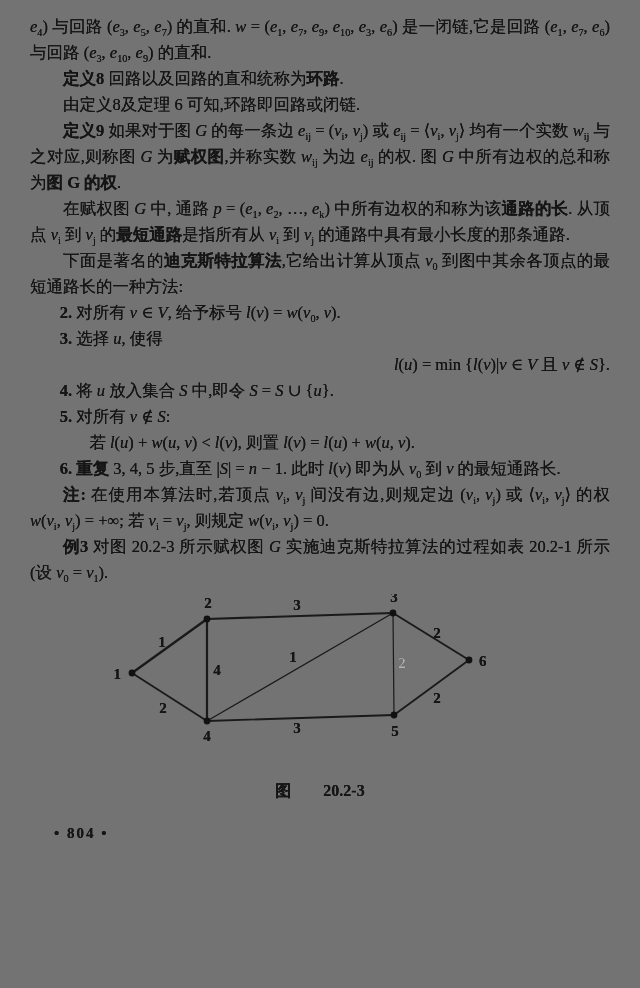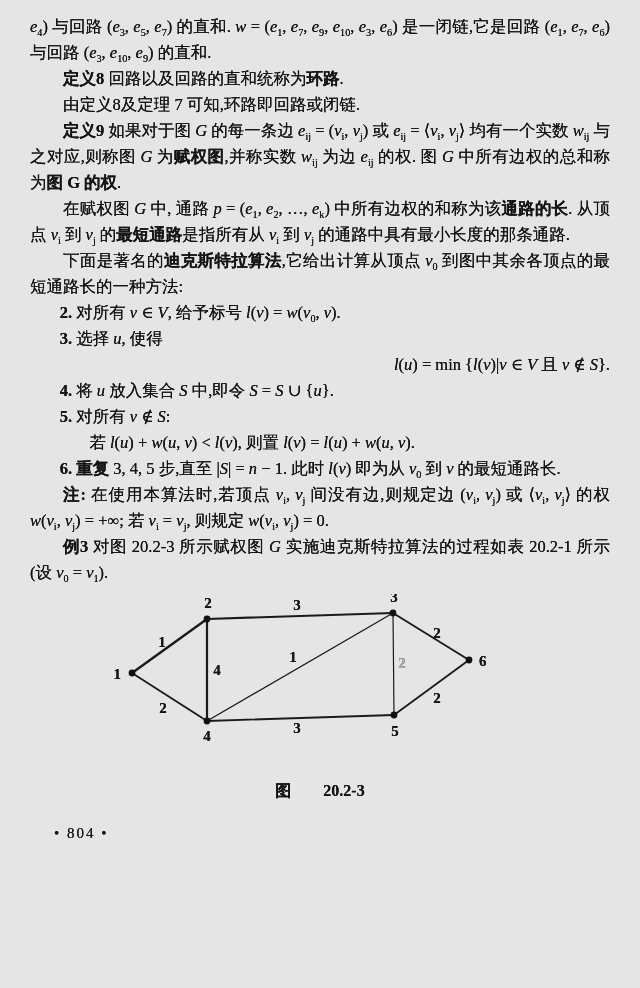--- a/index.html
+++ b/index.html
@@ -1,19 +1,19 @@
 <!DOCTYPE html>
 <html><head>
 <meta charset="utf-8">
 <style>
   html,body{margin:0;padding:0;background:#ffffff;}
   .page{
     position:relative;
     width:640px;height:988px;
-    background:#e5e5e5;
+    background:#737373;
     box-sizing:border-box;
     padding:14px 30px 0 30px;
     font-family:"Liberation Serif","DejaVu Serif",serif;
     color:#151515;
     font-size:16.5px;
     line-height:26px;
     overflow:hidden;
     text-shadow:0 0 .4px currentColor;
   }
   p{margin:0;text-align:justify;}
@@ -36,32 +36,32 @@
   }
   svg text.faint{fill:#b0b0b0;}
   svg line{stroke:#1a1a1a;stroke-linecap:round;}
   svg circle{fill:#111;}
   .caption{
     text-align:center;font-weight:bold;
     margin-top:2px;font-size:16px;letter-spacing:1px;
   }
   .caption .num{margin-left:31px;letter-spacing:0;}
   .pageno{
-    font-weight:normal;margin-top:16px;padding-left:24px;
+    font-weight:bold;margin-top:16px;padding-left:24px;
     font-size:15px;letter-spacing:2px;
   }
 </style>
 </head>
 <body>
 
 <div class="page">
 
   <p><span class="i">e</span><sub>4</sub><span>) 与回路 (</span><span class="i">e</span><sub>3</sub><span>, </span><span class="i">e</span><sub>5</sub><span>, </span><span class="i">e</span><sub>7</sub><span>) 的直和. </span><span class="i">w</span><span> = (</span><span class="i">e</span><sub>1</sub><span>, </span><span class="i">e</span><sub>7</sub><span>, </span><span class="i">e</span><sub>9</sub><span>, </span><span class="i">e</span><sub>10</sub><span>, </span><span class="i">e</span><sub>3</sub><span>, </span><span class="i">e</span><sub>6</sub><span>) 是一闭链,它是回路 (</span><span class="i">e</span><sub>1</sub><span>, </span><span class="i">e</span><sub>7</sub><span>, </span><span class="i">e</span><sub>6</sub><span>) 与回路 (</span><span class="i">e</span><sub>3</sub><span>, </span><span class="i">e</span><sub>10</sub><span>, </span><span class="i">e</span><sub>9</sub><span>) 的直和.</span></p>
   <p class="indent"><span class="b">定义8</span><span>  回路以及回路的直和统称为</span><span class="b">环路</span><span>.</span></p>
-  <p class="indent"><span>由定义8及定理 7 可知,环路即回路或闭链.</span></p>
+  <p class="indent"><span>由定义8及定理 6 可知,环路即回路或闭链.</span></p>
 
 
   <p class="indent"><span class="b">定义9</span><span>  如果对于图 </span><span class="i">G</span><span> 的每一条边 </span><span class="i">e</span><sub>ij</sub><span> = (</span><span class="i">v</span><sub>i</sub><span>, </span><span class="i">v</span><sub>j</sub><span>) 或 </span><span class="i">e</span><sub>ij</sub><span> = ⟨</span><span class="i">v</span><sub>i</sub><span>, </span><span class="i">v</span><sub>j</sub><span>⟩ 均有一个实数 </span><span class="i">w</span><sub>ij</sub><span> 与之对应,则称图 </span><span class="i">G</span><span> 为</span><span class="b">赋权图</span><span>,并称实数 </span><span class="i">w</span><sub>ij</sub><span> 为边 </span><span class="i">e</span><sub>ij</sub><span> 的权. 图 </span><span class="i">G</span><span> 中所有边权的总和称为</span><span class="b">图 G 的权</span><span>.</span></p>
   <p class="indent"><span>在赋权图 </span><span class="i">G</span><span> 中, 通路 </span><span class="i">p</span><span> = (</span><span class="i">e</span><sub>1</sub><span>, </span><span class="i">e</span><sub>2</sub><span>, …, </span><span class="i">e</span><sub>k</sub><span>) 中所有边权的和称为该</span><span class="b">通路的长</span><span>. 从顶点 </span><span class="i">v</span><sub>i</sub><span> 到 </span><span class="i">v</span><sub>j</sub><span> 的</span><span class="b">最短通路</span><span>是指所有从 </span><span class="i">v</span><sub>i</sub><span> 到 </span><span class="i">v</span><sub>j</sub><span> 的通路中具有最小长度的那条通路.</span></p>
   <p class="indent"><span>下面是著名的</span><span class="b">迪克斯特拉算法</span><span>,它给出计算从顶点 </span><span class="i">v</span><sub>0</sub><span> 到图中其余各顶点的最短通路长的一种方法:</span></p>
 
   <div>
     <p class="step"><span class="b">2.</span><span> 对所有 </span><span class="i">v</span><span> ∈ </span><span class="i">V</span><span>, 给予标号 </span><span class="i">l</span><span>(</span><span class="i">v</span><span>) = </span><span class="i">w</span><span>(</span><span class="i">v</span><sub>0</sub><span>, </span><span class="i">v</span><span>).</span></p>
     <p class="step"><span class="b">3.</span><span> 选择 </span><span class="i">u</span><span>, 使得</span></p>
     <p class="formula"><span class="i">l</span><span>(</span><span class="i">u</span><span>) = min {</span><span class="i">l</span><span>(</span><span class="i">v</span><span>)|</span><span class="i">v</span><span> ∈ </span><span class="i">V</span><span> 且 </span><span class="i">v</span><span> ∉ </span><span class="i">S</span><span>}.</span></p>

